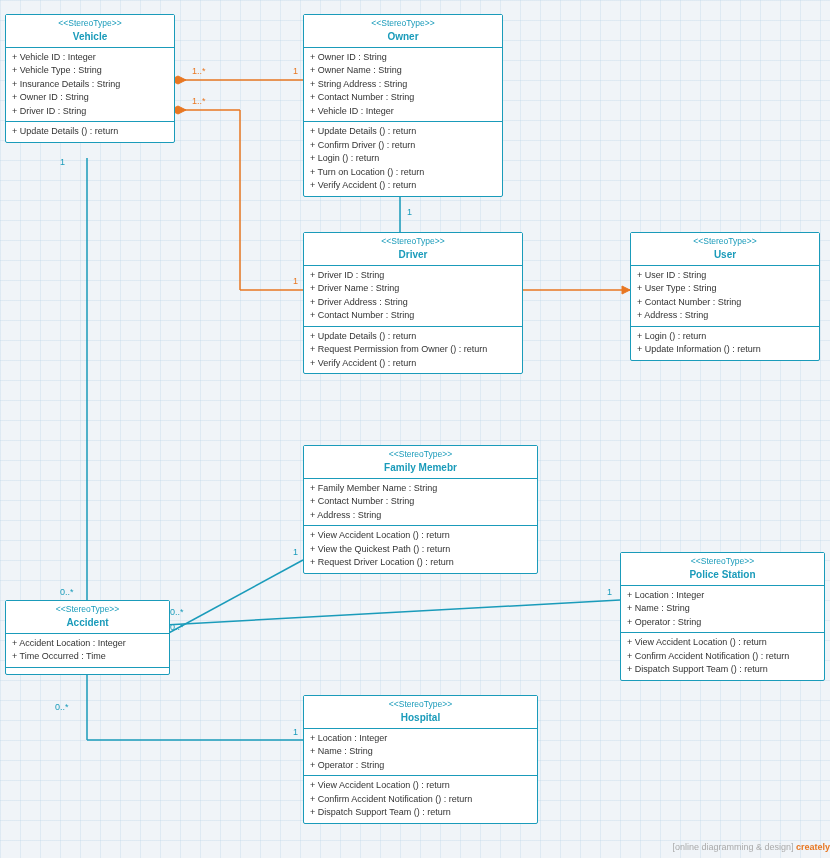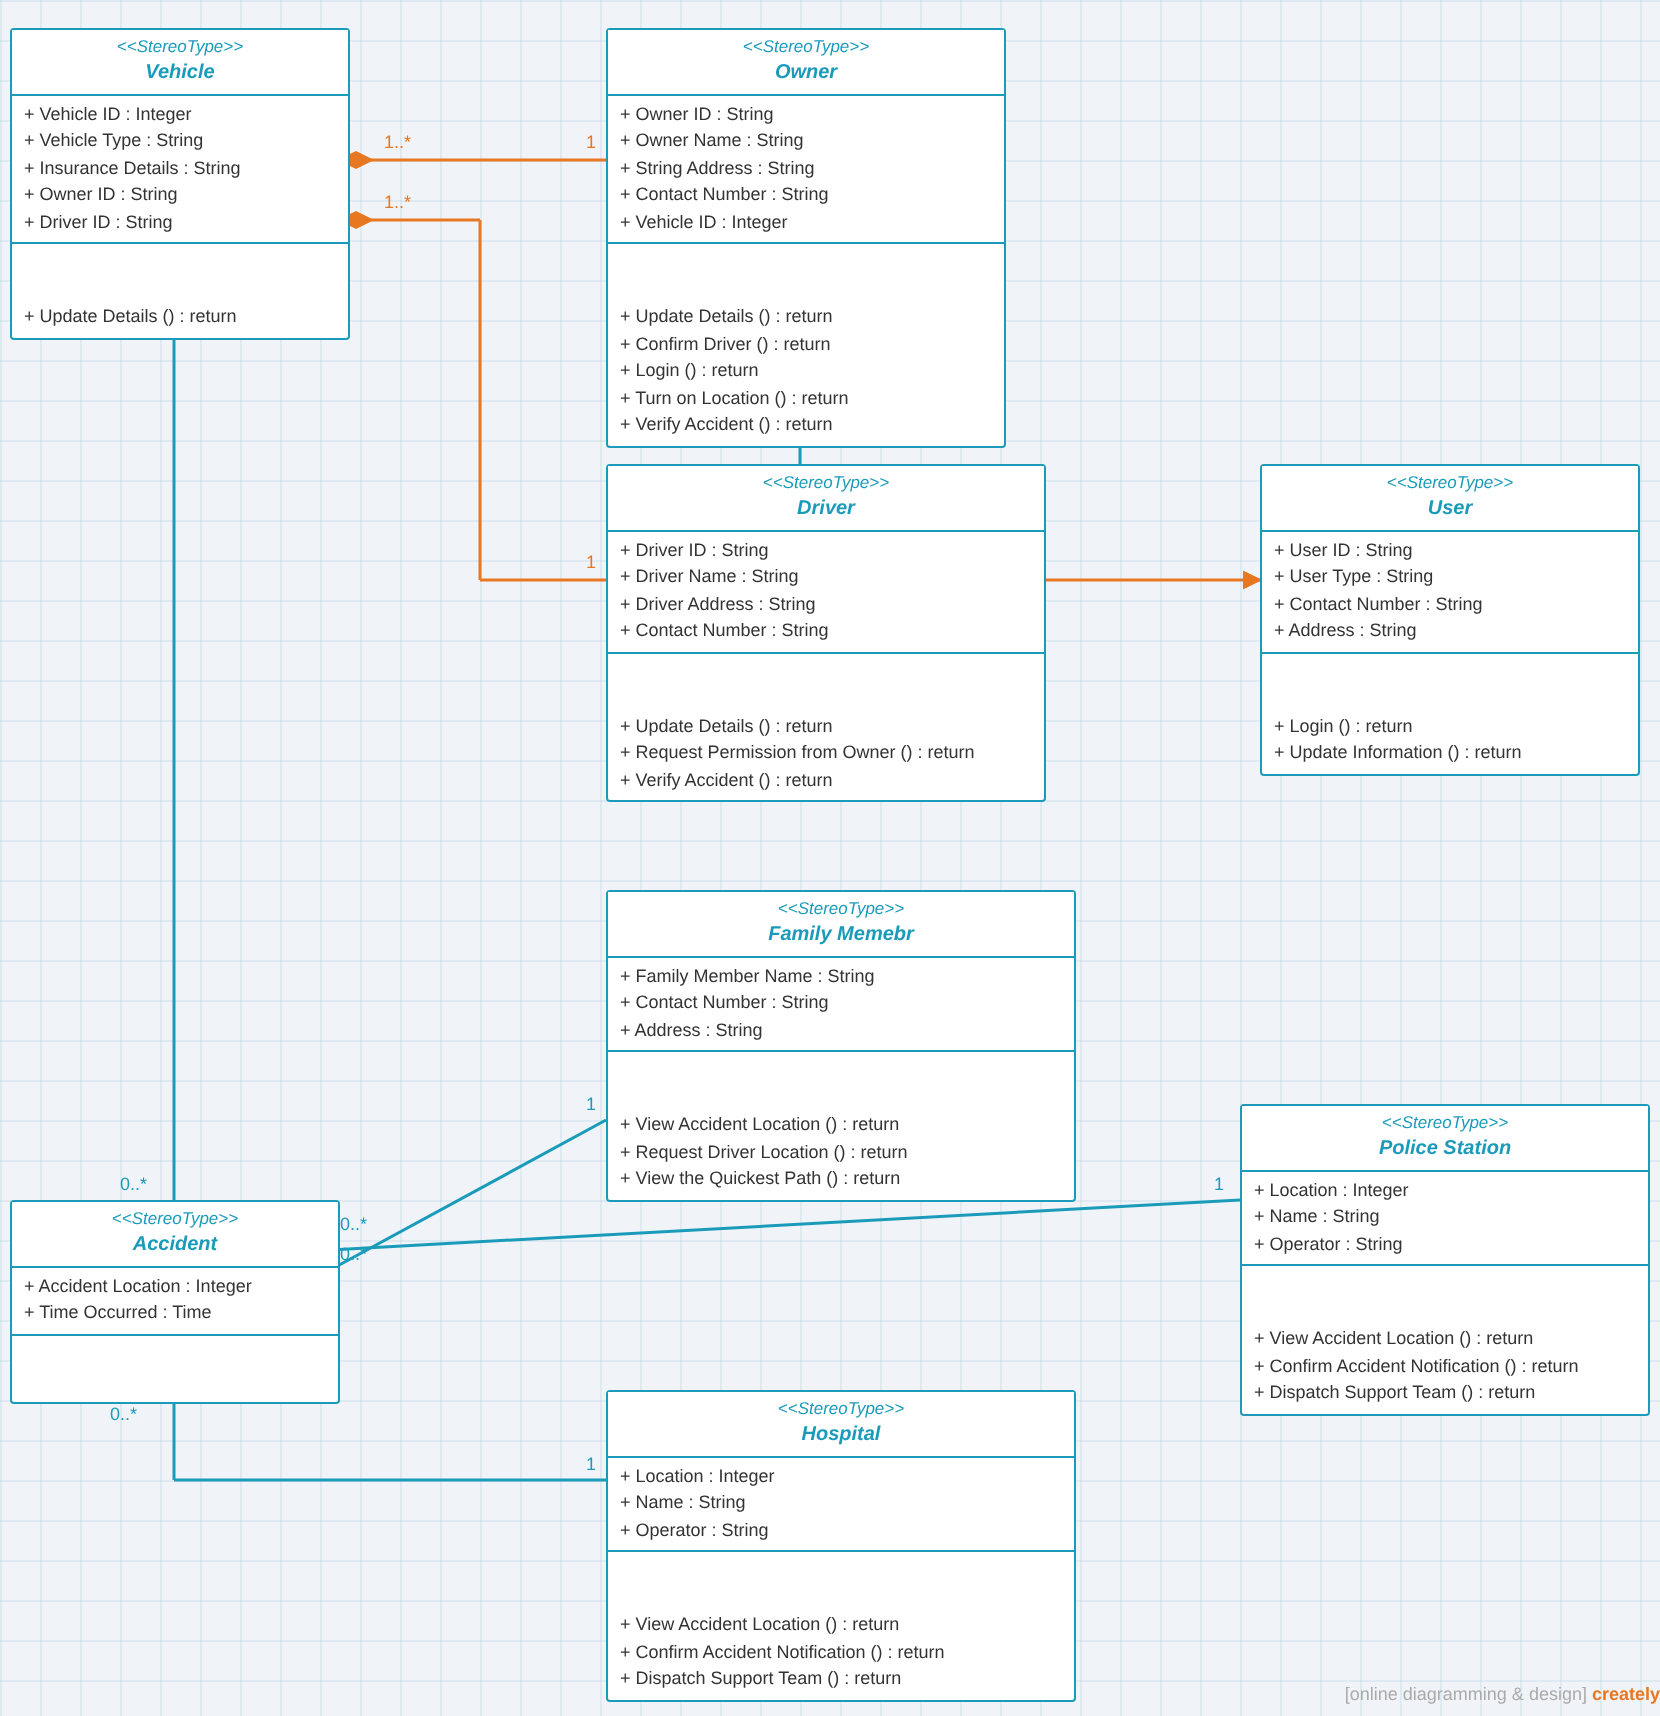--- a/index.html
+++ b/index.html
@@ -23,38 +23,36 @@
       border-radius: 2px;
     }
     .uml-header {
       background: #fff;
       border-bottom: 1.5px solid #1a9bba;
       padding: 3px 6px;
       text-align: center;
       color: #1a9bba;
       font-size: 9px;
       line-height: 1.4;
-      font-style: italic;
     }
     .uml-header .stereotype {
       font-size: 8.5px;
       display: block;
     }
     .uml-header .classname {
       font-weight: bold;
       font-size: 10px;
       display: block;
     }
     .uml-attrs {
       padding: 3px 6px;
       border-bottom: 1.5px solid #1a9bba;
     }
     .uml-methods {
       padding: 3px 6px;
-      margin-top: 27px;
     }
     .uml-row {
       line-height: 1.5;
       color: #333;
       font-size: 9px;
     }
     
     .connectors {
       position: absolute;
       top: 0; left: 0;
@@ -193,22 +191,22 @@
     <span class="stereotype">&lt;&lt;StereoType&gt;&gt;</span>
     <span class="classname">Family Memebr</span>
   </div>
   <div class="uml-attrs">
     <div class="uml-row">+ Family Member Name : String</div>
     <div class="uml-row">+ Contact Number : String</div>
     <div class="uml-row">+ Address : String</div>
   </div>
   <div class="uml-methods">
     <div class="uml-row">+ View Accident Location () : return</div>
+    <div class="uml-row">+ View the Quickest Path () : return</div>
     <div class="uml-row">+ Request Driver Location () : return</div>
-    <div class="uml-row">+ View the Quickest Path () : return</div>
   </div>
 </div>
 
 <div class="uml-box" style="left:620px; top:552px; width:205px;">
   <div class="uml-header">
     <span class="stereotype">&lt;&lt;StereoType&gt;&gt;</span>
     <span class="classname">Police Station</span>
   </div>
   <div class="uml-attrs">
     <div class="uml-row">+ Location : Integer</div>

